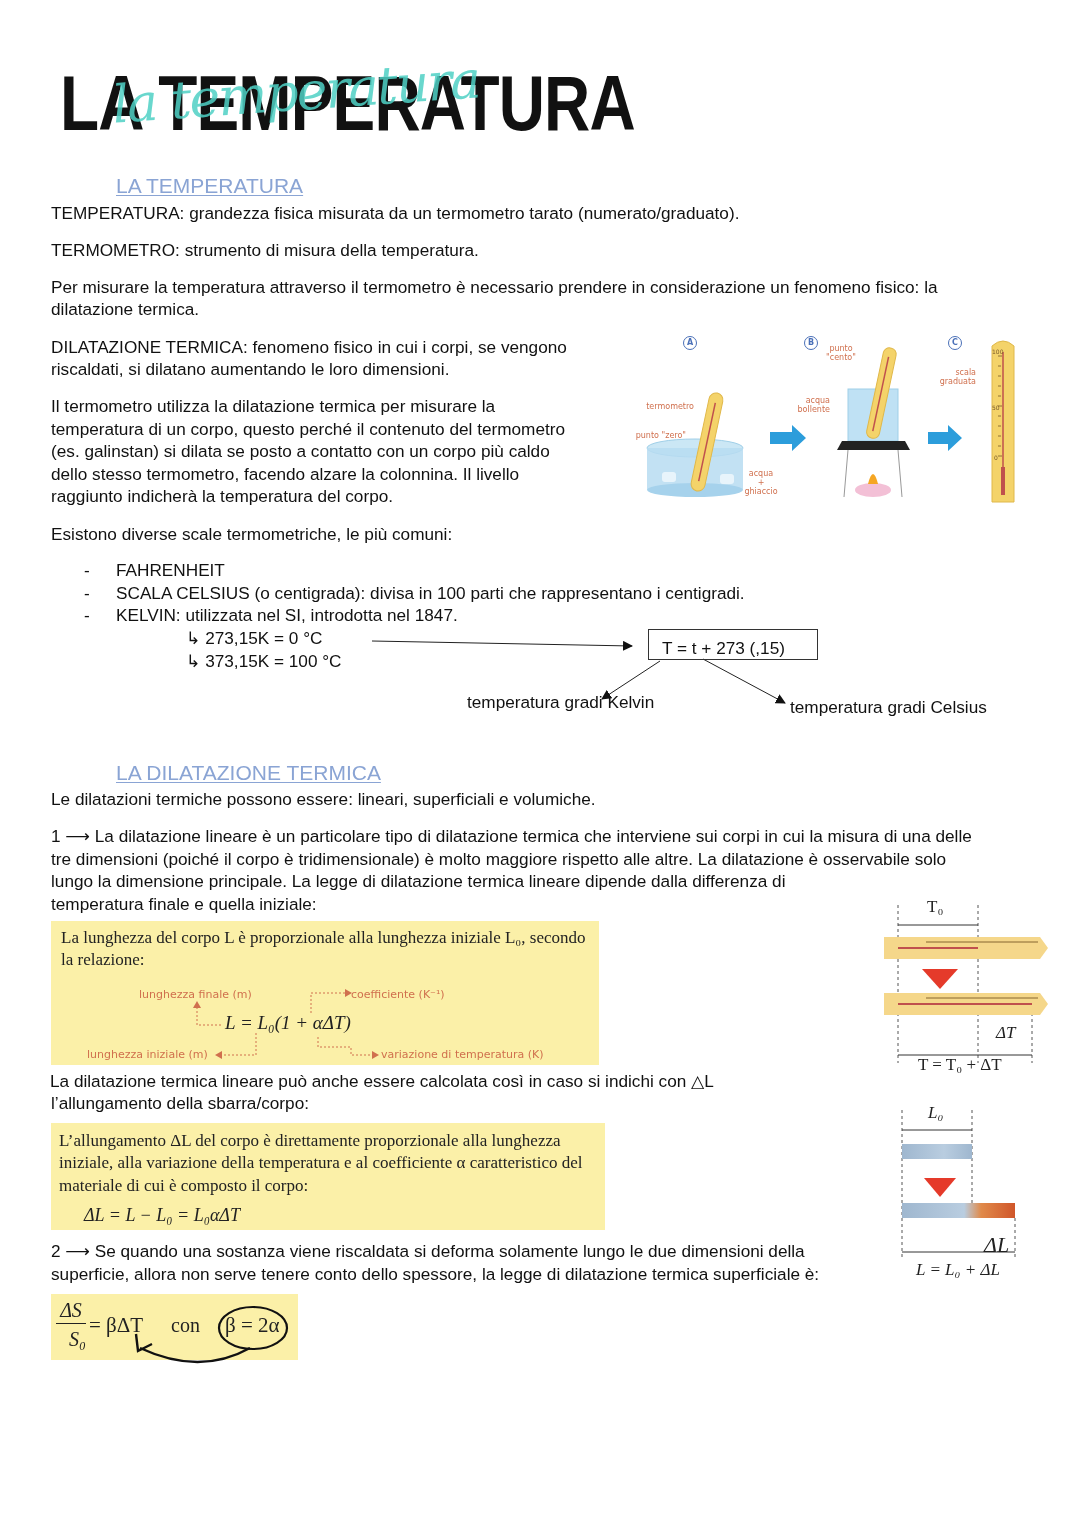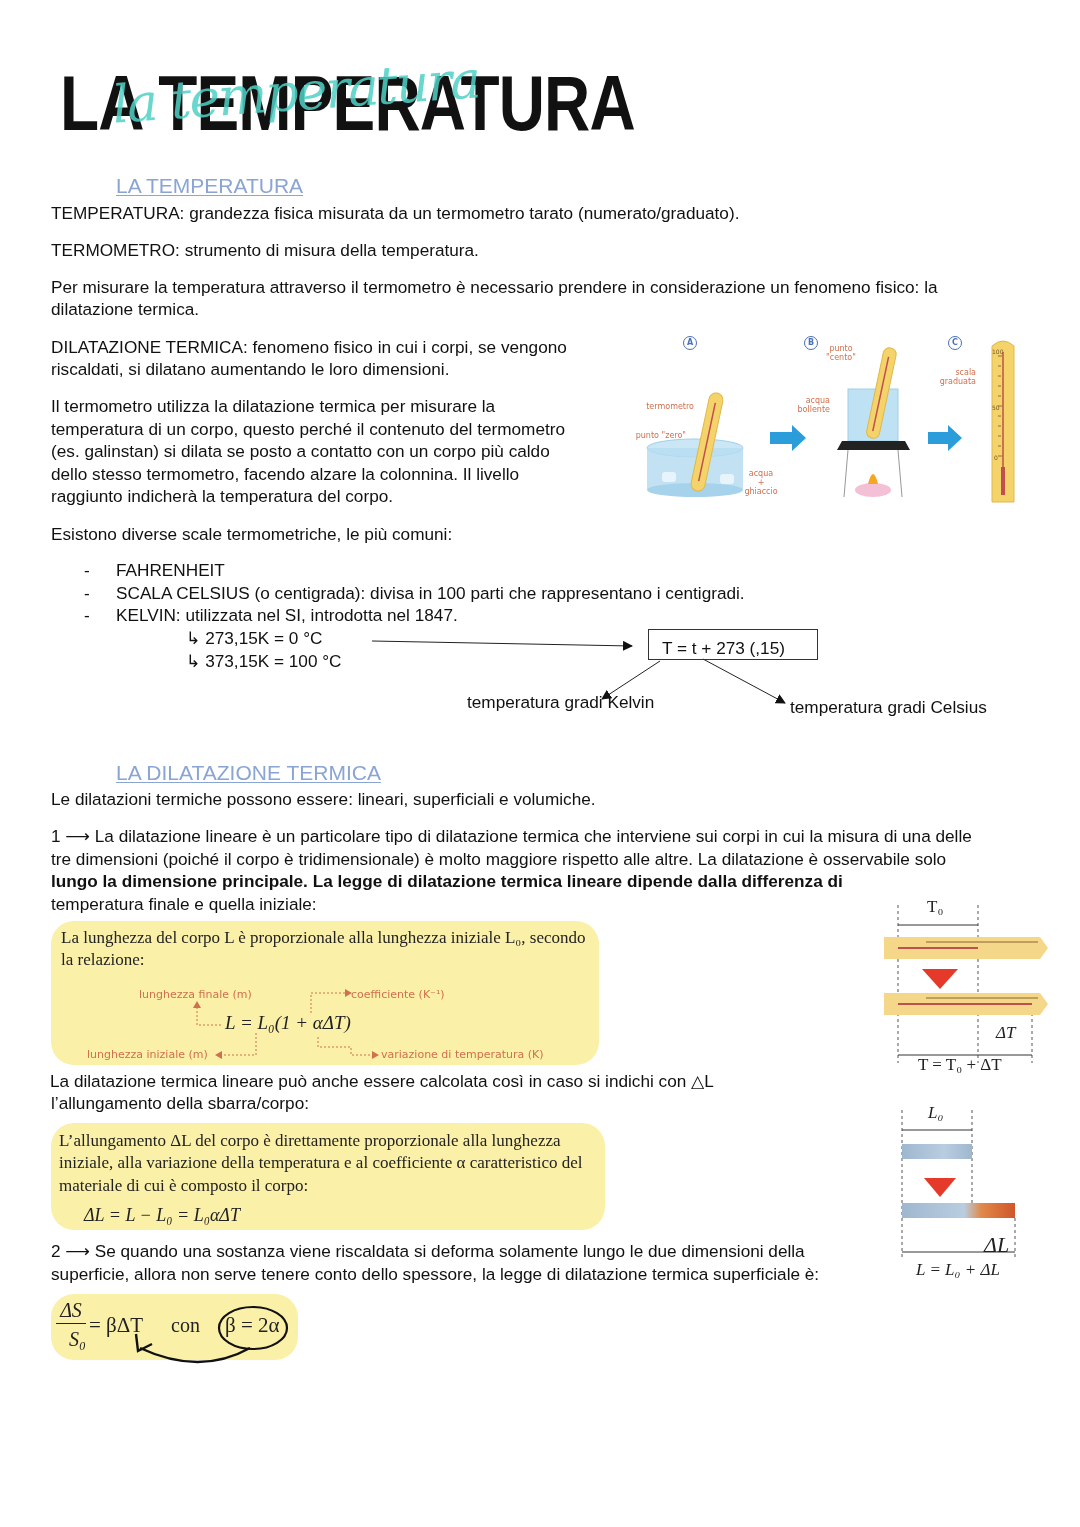--- a/index.html
+++ b/index.html
@@ -3,21 +3,21 @@
 <meta charset="utf-8">
 <style>
   html, body { margin: 0; padding: 0; background: #ffffff; }
   body { width: 1080px; height: 1527px; position: relative; overflow: hidden;
          font-family: "Liberation Sans", sans-serif; color: #111; }
   .abs { position: absolute; }
   .txt { font-size: 17.2px; line-height: 22.5px; color: #111; }
   .sec-title { font-size: 21px; color: #8aa4d4; text-decoration: underline; text-decoration-thickness: 1px; text-underline-offset: 2px; }
   .big-title { font-family: "Liberation Sans", sans-serif; font-weight: 700; font-size: 78px; letter-spacing: -1px; color: #111; transform: scaleX(0.82); transform-origin: left top; }
   .script-title { font-family: "DejaVu Serif", serif; font-style: italic; font-size: 52px; color: #4fd1c5; opacity: 0.85; letter-spacing: -2px; }
-  .box-yellow { background: #fbf0a8; border-radius: 23px; }
+  .box-yellow { background: #fbf0a8; }
   .serif { font-family: "Liberation Serif", serif; color: #222; }
   .orange { color: #d0704e; font-family: "DejaVu Sans", sans-serif; font-size: 11px; }
   .fig-label { font-family: "DejaVu Sans", sans-serif; font-size: 8px; color: #d0704e; text-align: right; line-height: 9px; }
   .circle-letter { width: 12px; height: 12px; border: 1.2px solid #4a70b8; border-radius: 50%; font-size: 8px; font-weight: bold; color: #4a70b8; text-align: center; line-height: 12px; font-family: "DejaVu Sans", sans-serif; }
 </style>
 </head>
 <body>
 
 <div class="abs big-title" style="left:60px; top:58px;">LA TEMPERATURA</div>
 <div class="abs script-title" style="left:112px; top:62px; transform: rotate(-4deg);">la temperatura</div>
@@ -122,21 +122,21 @@
   <div class="abs fig-label" style="left:304px; top:45px; width:42px;">graduata</div>
   <div class="abs" style="left:362px; top:16px; font-size:6px; font-family:'DejaVu Sans',sans-serif; color:#7a5a2a;">100</div>
   <div class="abs" style="left:362px; top:72px; font-size:6px; font-family:'DejaVu Sans',sans-serif; color:#7a5a2a;">50</div>
   <div class="abs" style="left:364px; top:122px; font-size:6px; font-family:'DejaVu Sans',sans-serif; color:#7a5a2a;">0</div>
 </div>
 
 <div class="abs sec-title" style="left:116px; top:761px;">LA DILATAZIONE TERMICA</div>
 <div class="abs txt" style="left:51px; top:788px;">Le dilatazioni termiche possono essere: lineari, superficiali e volumiche.</div>
 <div class="abs txt" style="left:51px; top:825px;">1 ⟶ La dilatazione lineare è un particolare tipo di dilatazione termica che interviene sui corpi in cui la misura di una delle</div>
 <div class="abs txt" style="left:51px; top:848px;">tre dimensioni (poiché il corpo è tridimensionale) è molto maggiore rispetto alle altre. La dilatazione è osservabile solo</div>
-<div class="abs txt" style="left:51px; top:870px;font-weight:bold;">lungo la dimensione principale. La legge di dilatazione termica lineare dipende dalla differenza di</div>
+<div class="abs txt" style="left:51px; top:870px;">lungo la dimensione principale. La legge di dilatazione termica lineare dipende dalla differenza di</div>
 <div class="abs txt" style="left:51px; top:893px;">temperatura finale e quella iniziale:</div>
 
 <div class="abs box-yellow" style="left:51px; top:921px; width:548px; height:144px;">
   <div class="abs serif" style="left:10px; top:6px; font-size:17px; line-height:22px;">La lunghezza del corpo L è proporzionale alla lunghezza iniziale L₀, secondo</div>
   <div class="abs serif" style="left:10px; top:28px; font-size:17px; line-height:22px;">la relazione:</div>
   <div class="abs serif" style="left:174px; top:91px; font-size:19px; font-style:italic;">L = L₀(1 + αΔT)</div>
   <div class="abs orange" style="left:88px; top:67px;">lunghezza finale (m)</div>
   <div class="abs orange" style="left:300px; top:67px;">coefficiente (K⁻¹)</div>
   <div class="abs orange" style="left:36px; top:127px;">lunghezza iniziale (m)</div>
   <div class="abs orange" style="left:330px; top:127px;">variazione di temperatura (K)</div>

